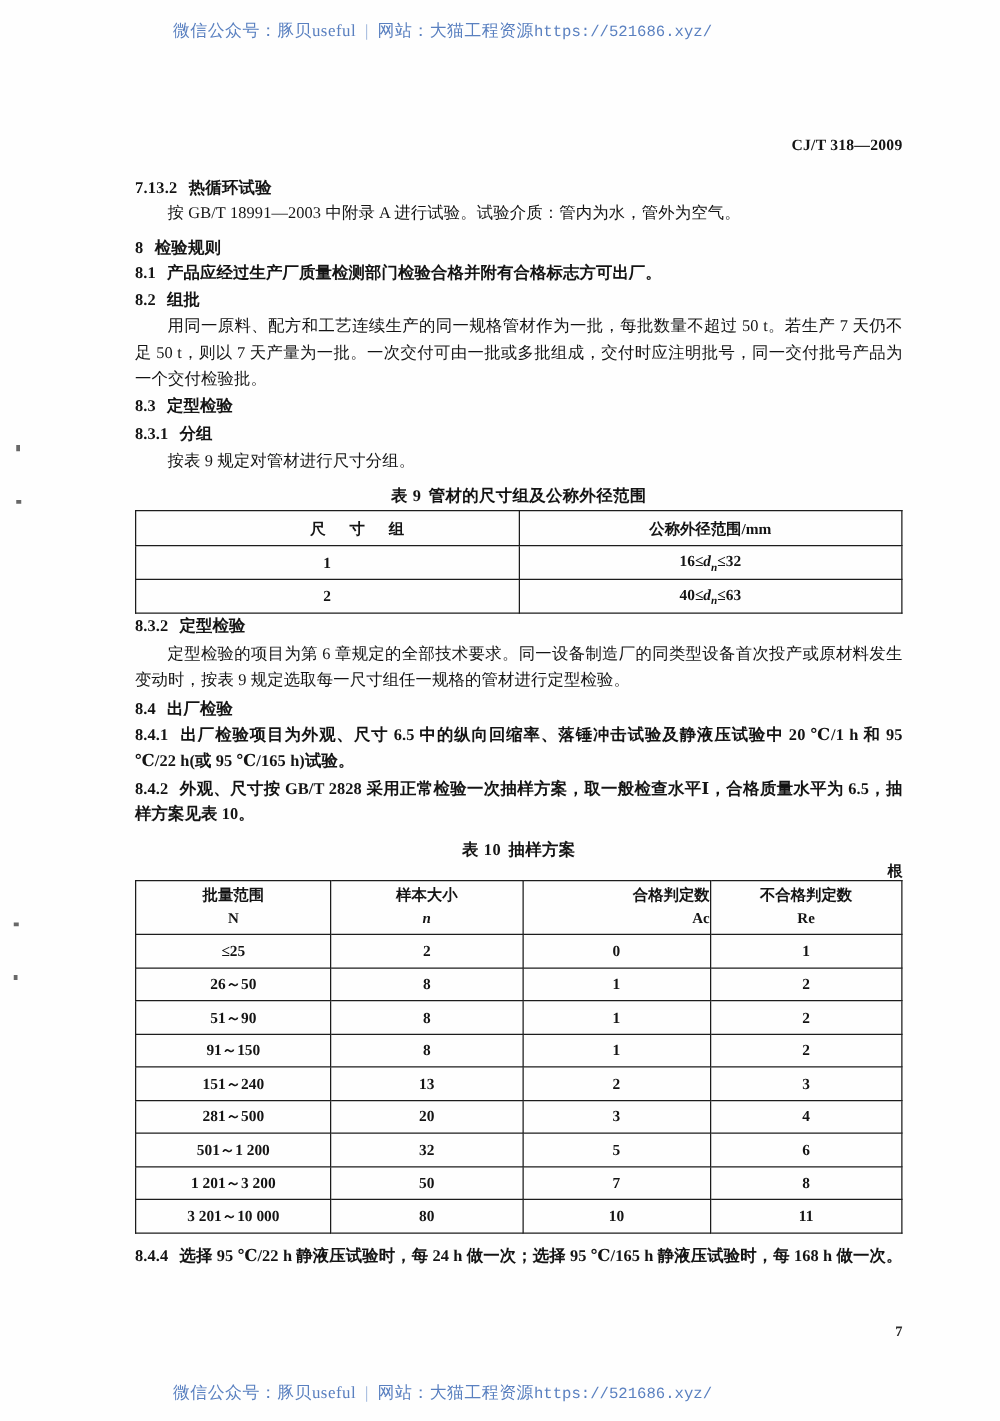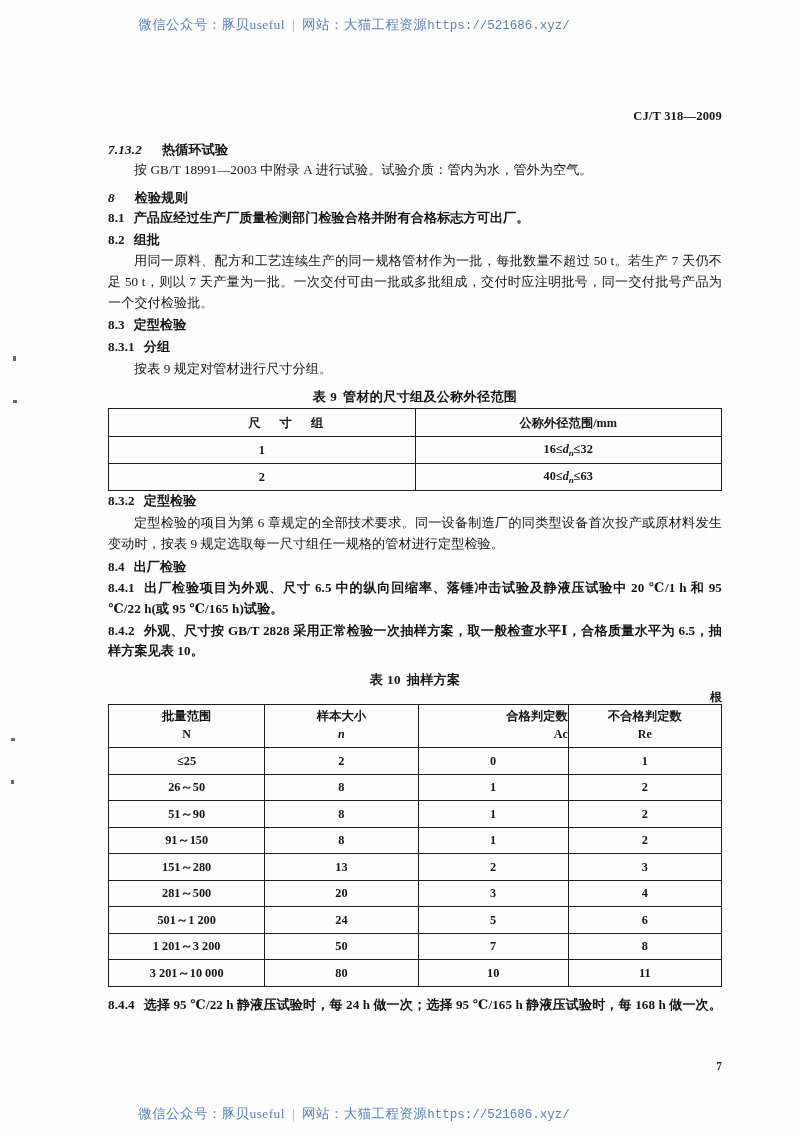--- a/index.html
+++ b/index.html
@@ -65,21 +65,21 @@
     font-size: 13.1px;
     line-height: 1.0;
   }
 
   .h-num {
     font-weight: bold;
     margin-top: 10px;
     margin-bottom: 4px;
     letter-spacing: 0.2px;
   }
-  .h-num .num { margin-right: 20px; font-style: italic; }
+  .h-num .num { margin-right: 9px; }
 
   p.para {
     margin: 0 0 2px 0;
     text-indent: 26px;
     text-align: justify;
     line-height: 1.58;
     font-weight: normal;
     letter-spacing: 0.1px;
   }
   p.clause {
@@ -288,34 +288,34 @@
           <td>1</td>
           <td>2</td>
         </tr>
         <tr>
           <td>91～150</td>
           <td>8</td>
           <td>1</td>
           <td>2</td>
         </tr>
         <tr>
-          <td>151～280</td>
+          <td>151～240</td>
           <td>13</td>
           <td>2</td>
           <td>3</td>
         </tr>
         <tr>
           <td>281～500</td>
           <td>20</td>
           <td>3</td>
           <td>4</td>
         </tr>
         <tr>
           <td>501～1 200</td>
-          <td>24</td>
+          <td>32</td>
           <td>5</td>
           <td>6</td>
         </tr>
         <tr>
           <td>1 201～3 200</td>
           <td>50</td>
           <td>7</td>
           <td>8</td>
         </tr>
         <tr>

